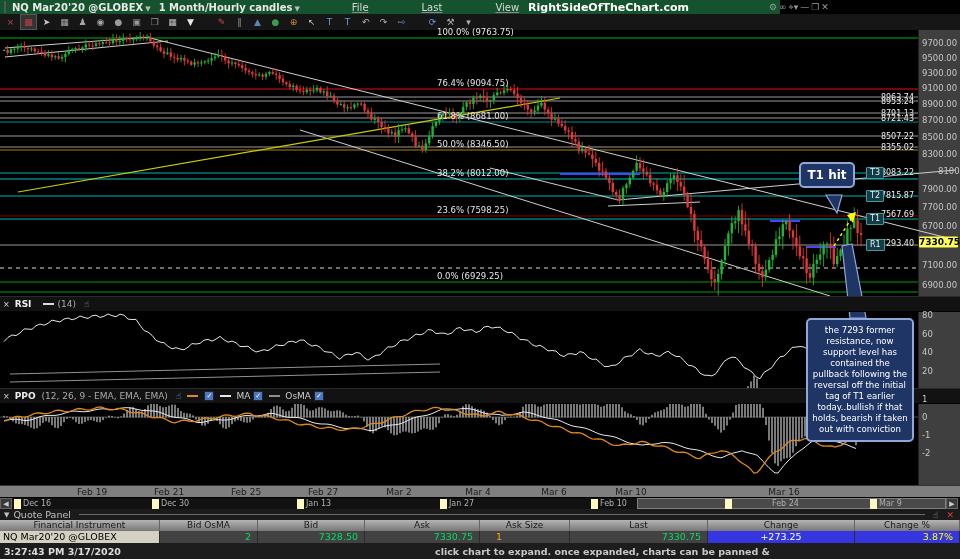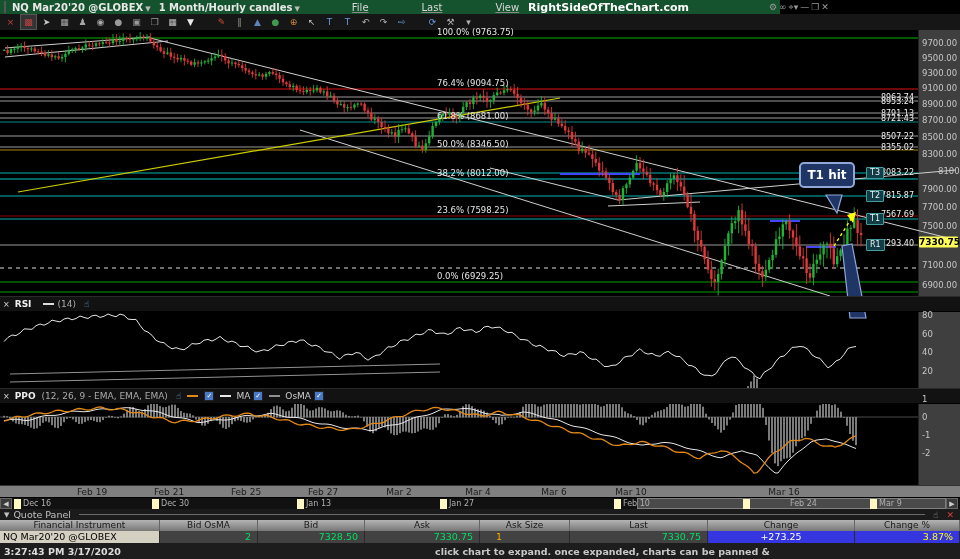--- a/index.html
+++ b/index.html
@@ -981,32 +981,33 @@
       <span class="chk">✓</span>
       <span class="swatch" style="background:#e8e8e8;"></span>
       <span style="margin-left:2px;">MA</span>
       <span class="chk">✓</span>
       <span class="swatch" style="background:#909090;"></span>
       <span style="margin-left:2px;">OsMA</span>
       <span class="chk">✓</span>
     </div>
 
     <div id="t1-callout" class="callout">T1 hit</div>
+    <div id="note-callout" class="callout">the 7293 former resistance, now support level has contained the pullback following the reversal off the initial tag of T1 earlier today..bullish if that holds, bearish if taken out with conviction</div>
   <div class="ax-label" style="top: 13px;">9700.00</div>
       <div class="ax-label" style="top: 28px;">9500.00</div>
       <div class="ax-label" style="top: 43px;">9300.00</div>
       <div class="ax-label" style="top: 58px;">9100.00</div>
       <div class="ax-label" style="top: 74px;">8900.00</div>
       <div class="ax-label" style="top: 90px;">8700.00</div>
       <div class="ax-label" style="top: 107px;">8500.00</div>
       <div class="ax-label" style="top: 124px;">8300.00</div>
       <div class="ax-label" style="top: 141px; padding-left: 16px;">8100.00</div>
       <div class="ax-label" style="top: 159px;">7900.00</div>
       <div class="ax-label" style="top: 177px;">7700.00</div>
-      <div class="ax-label" style="top: 196px;">7500.00</div>
+      <div class="ax-label" style="top: 196px;">6700.00</div>
       <div class="ax-label" style="top: 235px;">7100.00</div>
       <div class="ax-label" style="top: 255px;">6900.00</div>
       <div class="ax-label" style="top: 285px;">80</div>
       <div class="ax-label" style="top: 304px;">60</div>
       <div class="ax-label" style="top: 322px;">40</div>
       <div class="ax-label" style="top: 341px; text-align: center;">20</div>
       <div class="ax-label" style="top: 369px;">1</div>
       <div class="ax-label" style="top: 387px;">0</div>
       <div class="ax-label" style="top: 405px;">-1</div>
       <div class="ax-label" style="top: 423px;">-2</div>
@@ -1048,22 +1049,22 @@
     </div>
 
   <div id="scrollbar">
     <div class="sb-btn" style="left:0;">◀</div>
     <div id="sb-thumb"></div>
     <div class="sb-btn" style="left:946px;">▶</div>
   <div class="sb-label" style="left: 14px;">Dec 16</div>
       <div class="sb-label" style="left: 152px;">Dec 30</div>
       <div class="sb-label" style="left: 297px;">Jan 13</div>
       <div class="sb-label" style="left: 440px;">Jan 27</div>
-      <div class="sb-label" style="left: 614px;">Feb 10</div>
-      <div class="sb-label" style="left: 743px; padding-left: 40px;">Feb 24</div>
+      <div class="sb-label" style="left: 591px;">Feb 10</div>
+      <div class="sb-label" style="left: 725px; padding-left: 40px;">Feb 24</div>
       <div class="sb-label" style="left: 870px;">Mar 9</div>
     </div>
 
   <div id="quote-title">
     <span style="margin:0 4px 0 4px;font-size:7px;">▼</span>
     <span>Quote Panel</span>
     <div id="qt-line"></div>
     <span style="color:#9a9a9a;font-size:9px;margin-right:8px;">☝</span>
     <span style="color:#d04040;font-size:9px;margin-right:6px;font-weight:bold;">✕</span>
   </div>

